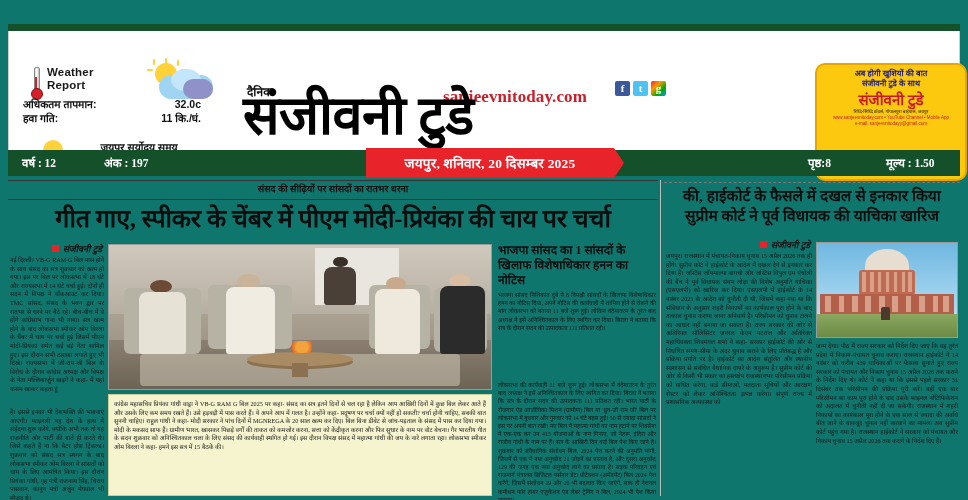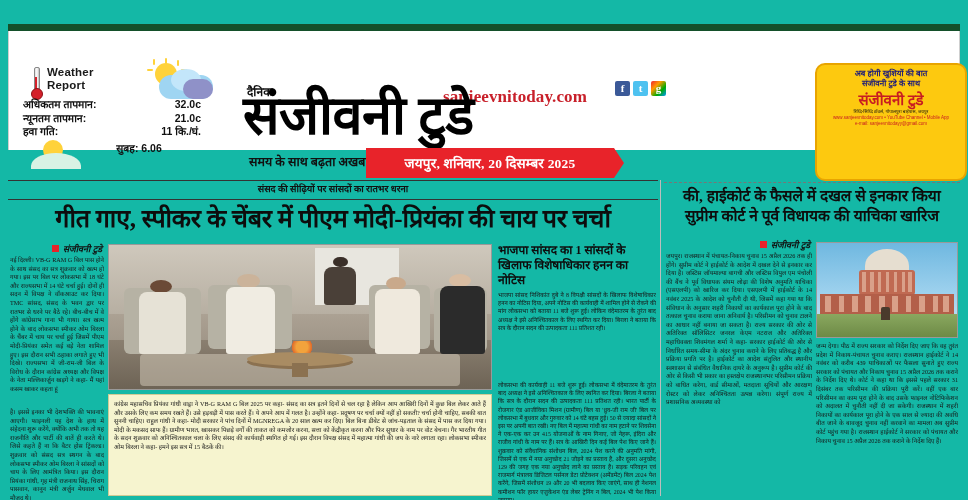--- a/index.html
+++ b/index.html
@@ -8,21 +8,21 @@
   }
   body {
     width: 968px; height: 500px;
     font-family: "Liberation Sans", sans-serif;
     overflow: hidden;
     position: relative;
   }
   .page {
     width: 968px; height: 500px;
     position: relative;
-    background: #14b8a6;
+    background: #0f766e;
     box-sizing: border-box;
   }
 
   
   .top-rule {
     position: absolute; top: 24px; left: 8px;
     width: 952px; height: 7px;
     background: #14502a;
   }
 
@@ -494,34 +494,31 @@
           <div class="cloud-c"></div>
         </div>
       </div>
 
       <div class="wx-rows">
         <div class="wx-row">
           <span class="k">अधिकतम तापमान:</span>
           <span class="v">32.0c</span>
         </div>
         <div class="wx-row">
-          <span class="k">न्यूनतम तापमान:</span>
-          <span class="v">21.0c</span>
-        </div>
-        <div class="wx-row">
           <span class="k">हवा गति:</span>
           <span class="v">11 कि./घं.</span>
         </div>
       </div>
 
       <div class="sunrise">
         <div class="sunrise-ico">
           <div class="s"></div>
             <div class="hill"></div>
         </div>
+        <div class="sr-t">जयपुर सूर्योदय समय</div>
         <div class="sr-v">सुबह: 6.06</div>
       </div>
     </div>
 
     <div class="title-wrap">
       <div class="kicker-dainik">दैनिक</div>
       <div class="site-url">sanjeevnitoday.com</div>
       <div class="paper-name">संजीवनी टुडे</div>
       <div class="tagline">समय के साथ बढ़ता अखबार</div>
       <div class="stripes">
@@ -542,20 +539,26 @@
       </div>
       <div class="promo-logo">संजीवनी टुडे</div>
       <div class="promo-foot">
         <div>रिध्दि-सिध्दि टॉवर्स, गोपालपुरा बाईपास, जयपुर</div>
         <div class="lnk">www.sanjeevnitoday.com • YouTube Channel • Mobile App</div>
         <div class="lnk">e-mail: sanjeevnitodayy@gmail.com</div>
       </div>
     </div>
   </div>
 
+  <div class="infobar">
+    <span class="vb-year">वर्ष : 12</span>
+    <span class="vb-issue">अंक : 197</span>
+    <span class="vb-page">पृष्ठ:8</span>
+    <span class="vb-price">मूल्य : 1.50</span>
+  </div>
   <div class="datebox">
     <span>जयपुर, शनिवार, 20 दिसम्बर 2025</span>
   </div>
 
   <div class="content">
     <div class="vsep"></div>
 
     <div class="col-left">
       <div class="kicker-rule-t"></div>
       <div class="kicker">संसद की सीढ़ियों पर सांसदों का रातभर धरना</div>

